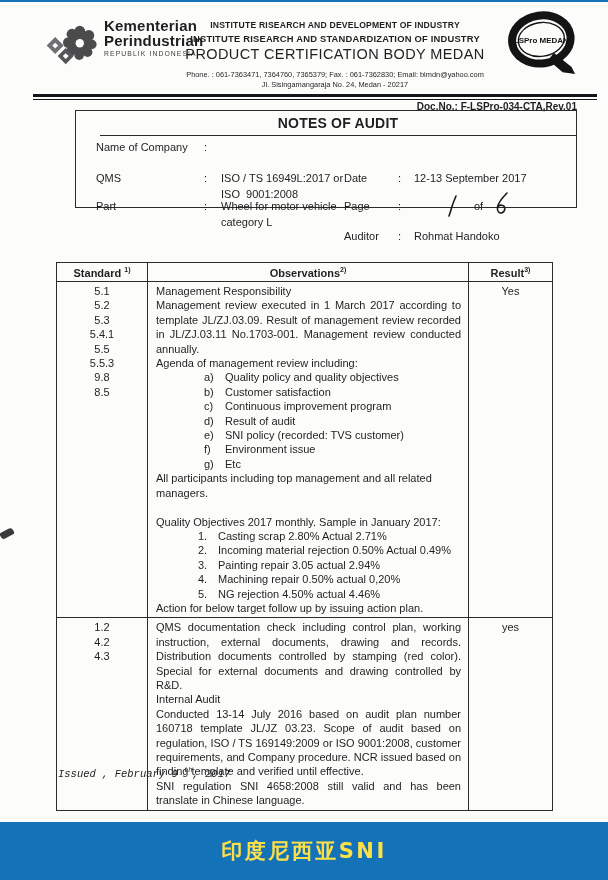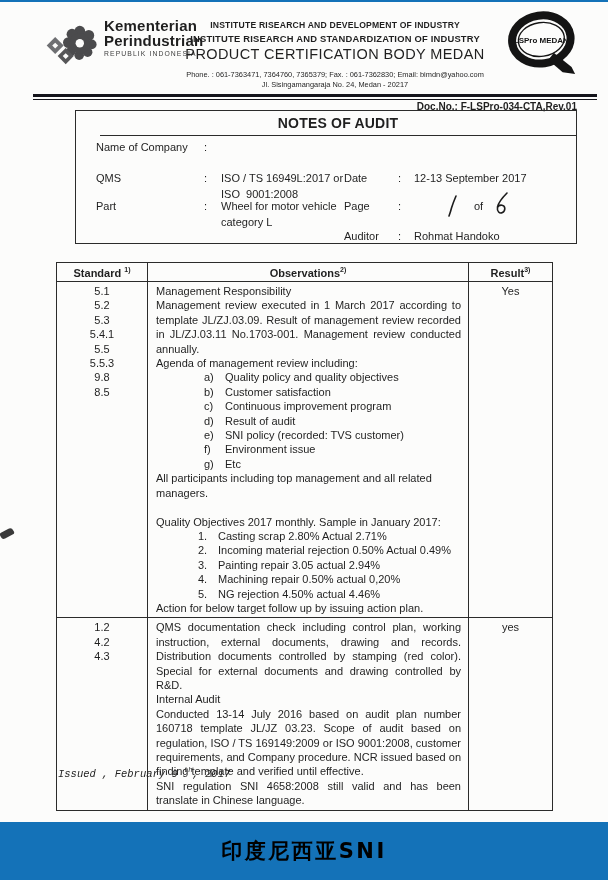--- a/index.html
+++ b/index.html
@@ -24,21 +24,21 @@
   .ch4 { font-size:7.4px; margin-top:8px; }
   .ch5 { font-size:7.4px; margin-top:1px; }
   .lspro-logo { position:absolute; left:504px; top:0px; }
 
   .head-rule { position:absolute; top:94px; left:33px; width:564px; height:6px;
     border-top:3px solid #15151c; border-bottom:1px solid #15151c; }
   .doc-no { position:absolute; top:101px; left:0; width:577px; text-align:right;
     font-size:10px; font-weight:bold; }
 
   
-  .notes-box { position:absolute; left:75px; top:110px; width:502px; height:134px;
+  .notes-box { position:absolute; left:75px; top:110px; width:502px; height:98px;
     border:1.5px solid #2b2b2b;padding-left:24px; }
   .notes-title { height:25px; border-bottom:1.5px solid #2b2b2b; text-align:center;
     font-size:14px; font-weight:bold; line-height:25px; letter-spacing:0.2px; }
   .f-label { position:absolute; font-size:11px; }
   .f-colon { position:absolute; font-size:11px; }
   .f-value { position:absolute; font-size:11px; }
   .prewrap { white-space:pre-wrap; }
   .hand-digit { position:absolute; }
 
   
@@ -63,21 +63,21 @@
 
   .issued-line { position:absolute; left:58px; top:766px; font-family:Liberation Mono, monospace;
     font-style:italic; font-size:10.5px; color:#222; }
   .issued-line sup { font-size:7px; }
 
   .pen-mark { position:absolute; left:0px; top:530px; width:14px; height:7px;
     background:#3a3a3a; transform:rotate(-28deg); border-radius:2px 4px 2px 3px; }
 
   .bottom-banner { position:absolute; left:0; bottom:0; width:608px; height:58px;
     display:flex; align-items:center; justify-content:center; }
-  .banner-text { color:#000000; font-size:21px; font-weight:bold; letter-spacing:2.5px;
+  .banner-text { color:#fde047; font-size:21px; font-weight:bold; letter-spacing:2.5px;
     font-family:"DejaVu Sans", "Liberation Sans", sans-serif; }
 </style>
 </head>
 <body>
 
 <div class="page">
 
   <div class="top-line" style="background: rgb(20, 114, 184);"></div>
 
   <div class="letterhead">

